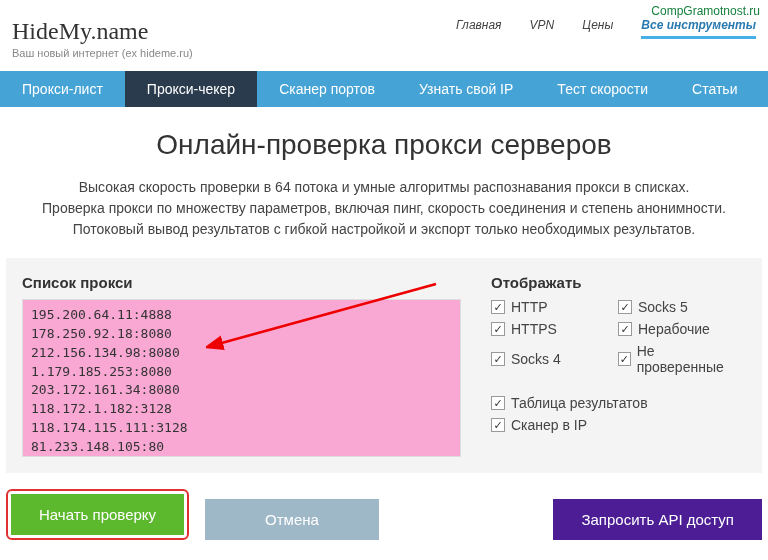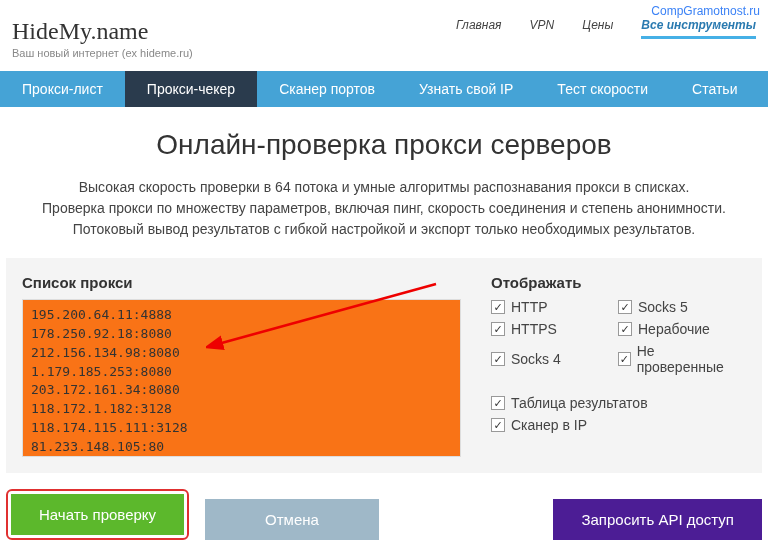--- a/index.html
+++ b/index.html
@@ -1,35 +1,35 @@
 <!DOCTYPE html>
 <html><head>
 <meta charset="utf-8">
 <style>
 * { margin: 0; padding: 0; box-sizing: border-box; }
 body { font-family: Arial, sans-serif; width: 768px; height: 560px; overflow: hidden; background: #fff; position: relative; }
-.watermark { position: absolute; top: 4px; right: 8px; color: #3b82f6; font-size: 12px; }
+.watermark { position: absolute; top: 4px; right: 8px; color: #15803d; font-size: 12px; }
 .header { display: flex; align-items: flex-start; justify-content: space-between; padding: 18px 12px 12px 12px; }
 .logo { }
 .logo-main { font-size: 24px; font-weight: 500; color: #333; font-family: Georgia, serif; }
 .logo-sub { font-size: 11px; color: #888; margin-top: 2px; }
 .topnav { display: flex; gap: 28px; }
 .topnav a { color: #444; text-decoration: none; font-size: 12px; padding-bottom: 4px; font-style: italic; }
 .topnav a.active { color: #2a7ab0; border-bottom: 3px solid #46b0e6; font-weight: bold; }
 .subnav { background: #45a3d6; display: flex; height: 36px; align-items: stretch; }
 .subnav a { color: #fff; text-decoration: none; font-size: 14px; padding: 0 22px; display: flex; align-items: center; }
 .subnav a.dark { background: #2a3b4d; }
 .page-title { text-align: center; font-size: 28px; font-weight: normal; color: #333; margin: 22px 0 16px; }
 .desc { text-align: center; font-size: 14px; color: #444; line-height: 1.5; padding: 0 18px 18px; }
 .panel { background: #f4f4f4; margin: 0 6px; padding: 16px; position: relative; }
 .panel-inner { display: flex; gap: 30px; }
 .left { flex: 1; }
 .right { width: 255px; }
 .section-label { font-size: 15px; font-weight: bold; color: #333; margin-bottom: 8px; }
-.proxy-box { background: #f97316; border: 1px solid #ddd; padding: 6px 8px; font-family: Consolas, monospace; font-size: 13px; line-height: 1.45; color: #333; height: 158px; overflow-y: scroll; white-space: pre; }
+.proxy-box { background: #f9a8d4; border: 1px solid #ddd; padding: 6px 8px; font-family: Consolas, monospace; font-size: 13px; line-height: 1.45; color: #333; height: 158px; overflow-y: scroll; white-space: pre; }
 .opts { display: flex; flex-wrap: wrap; gap: 6px 12px; }
 .opt { display: flex; align-items: center; gap: 6px; font-size: 14px; color: #444; width: 115px; }
 .opt.full { width: 100%; }
 .chk { width: 14px; height: 14px; border: 1px solid #999; background: #fff; display: inline-flex; align-items: center; justify-content: center; font-size: 11px; color: #333; }
 .opts-divider { height: 8px; width: 100%; }
 .arrow { position: absolute; top: 20px; left: 200px; pointer-events: none; }
 .button-row { display: flex; gap: 16px; padding: 16px 6px 0; align-items: flex-end; }
 .btn { padding: 12px 28px; color: #fff; font-size: 15px; border: none; cursor: pointer; text-align: center; }
 .btn-start { background: #5cb82c; }
 .btn-start-wrap { border: 2px solid #e03030; border-radius: 6px; padding: 3px; }

